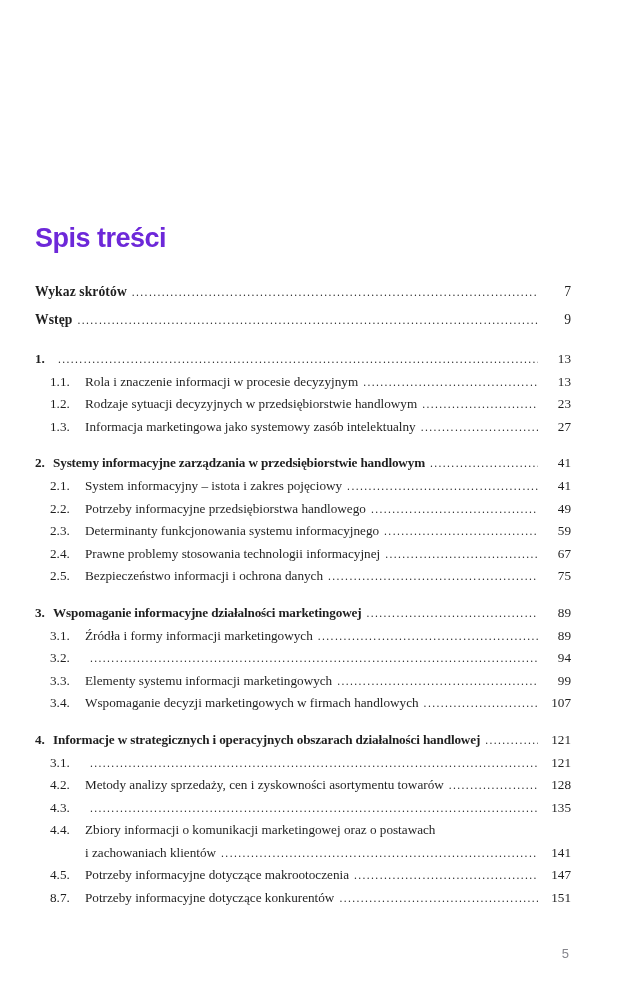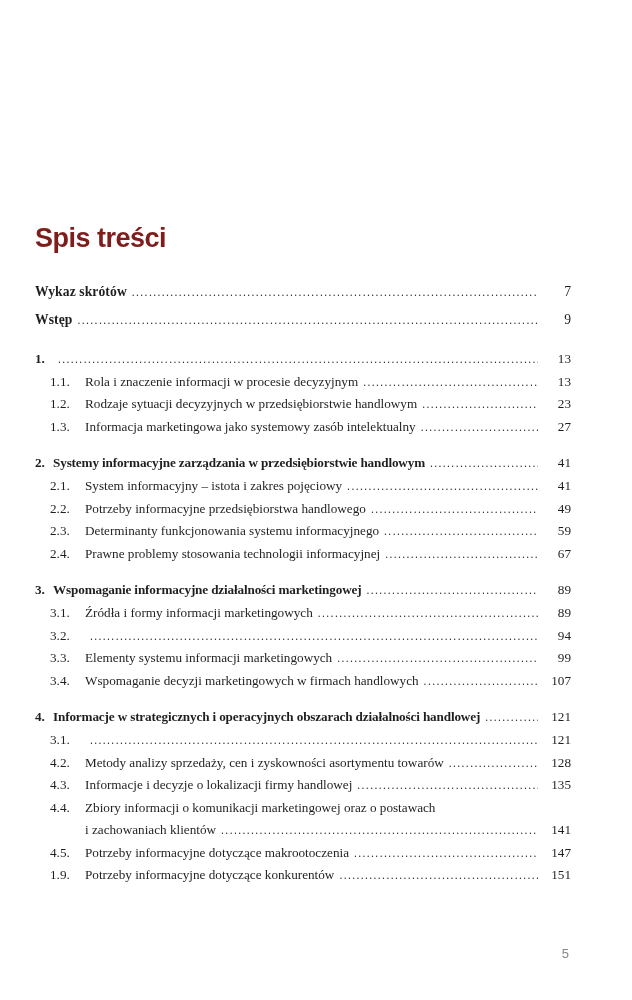--- a/index.html
+++ b/index.html
@@ -23,21 +23,21 @@
     top: 222px;
     width: 536px;
   }
   .doc-title {
     margin: 0;
     font-family: "Liberation Sans", sans-serif;
     font-weight: bold;
     font-size: 27px;
     line-height: 32px;
     letter-spacing: -0.5px;
-    color: #7f1d1d;
+    color: #6d28d9;
   }
   .front-matter { margin-top: 24px; }
   .front-matter .row {
     line-height: 28px;
     font-size: 13.6px;
   }
   .front-matter .label { font-weight: bold; letter-spacing: 0.1px; }
 
   .chapter { margin-top: 14px; }
 
@@ -193,20 +193,29 @@
   <div class="section-entry">
     <div class="row row-main">
       <span class="snum">2.4.</span>
       <span class="label">Prawne problemy stosowania technologii informacyjnej</span>
       <span class="leader"></span>
       <span class="pg">67</span>
     </div>
 
   </div>
 
+  <div class="section-entry">
+    <div class="row row-main">
+      <span class="snum">2.5.</span>
+      <span class="label">Bezpieczeństwo informacji i ochrona danych</span>
+      <span class="leader"></span>
+      <span class="pg">75</span>
+    </div>
+
+  </div>
 </div>
   </section>
 
   <section class="chapter">
     <div class="row chapter-row">
       <span class="num">3.</span>
       <span class="label">Wspomaganie informacyjne działalności marketingowej</span>
       <span class="leader"></span>
       <span class="pg">89</span>
     </div>
@@ -275,21 +284,20 @@
       <span class="label">Metody analizy sprzedaży, cen i zyskowności asortymentu towarów</span>
       <span class="leader"></span>
       <span class="pg">128</span>
     </div>
 
   </div>
 
   <div class="section-entry">
     <div class="row row-main">
       <span class="snum">4.3.</span>
-      <span class="label">Informacje i decyzje o lokalizacji firmy handlowej</span>
       <span class="leader"></span>
       <span class="pg">135</span>
     </div>
 
   </div>
 
   <div class="section-entry">
     <div class="row row-main">
       <span class="snum">4.4.</span>
       <span class="label">Zbiory informacji o komunikacji marketingowej oraz o postawach</span>
@@ -308,21 +316,21 @@
       <span class="snum">4.5.</span>
       <span class="label">Potrzeby informacyjne dotyczące makrootoczenia</span>
       <span class="leader"></span>
       <span class="pg">147</span>
     </div>
 
   </div>
 
   <div class="section-entry">
     <div class="row row-main">
-      <span class="snum">1.9.</span>
+      <span class="snum">8.7.</span>
       <span class="label">Potrzeby informacyjne dotyczące konkurentów</span>
       <span class="leader"></span>
       <span class="pg">151</span>
     </div>
 
   </div>
 </div>
   </section>
 </div>
   </div>

